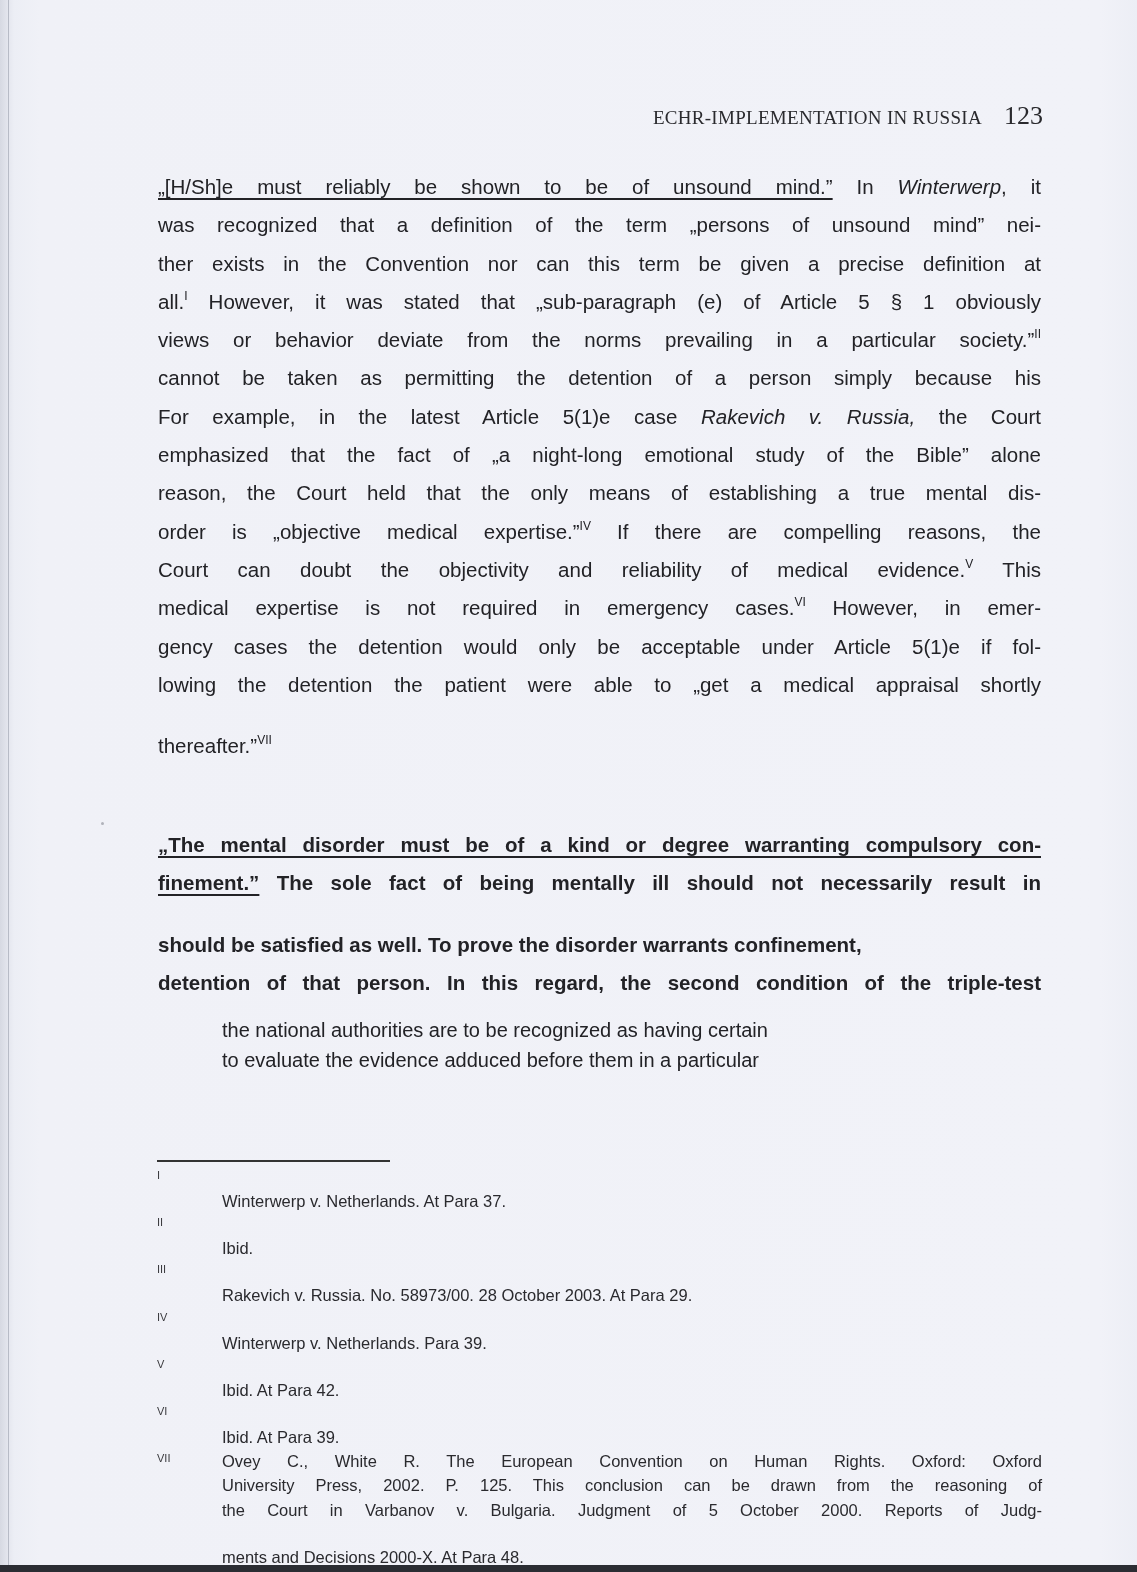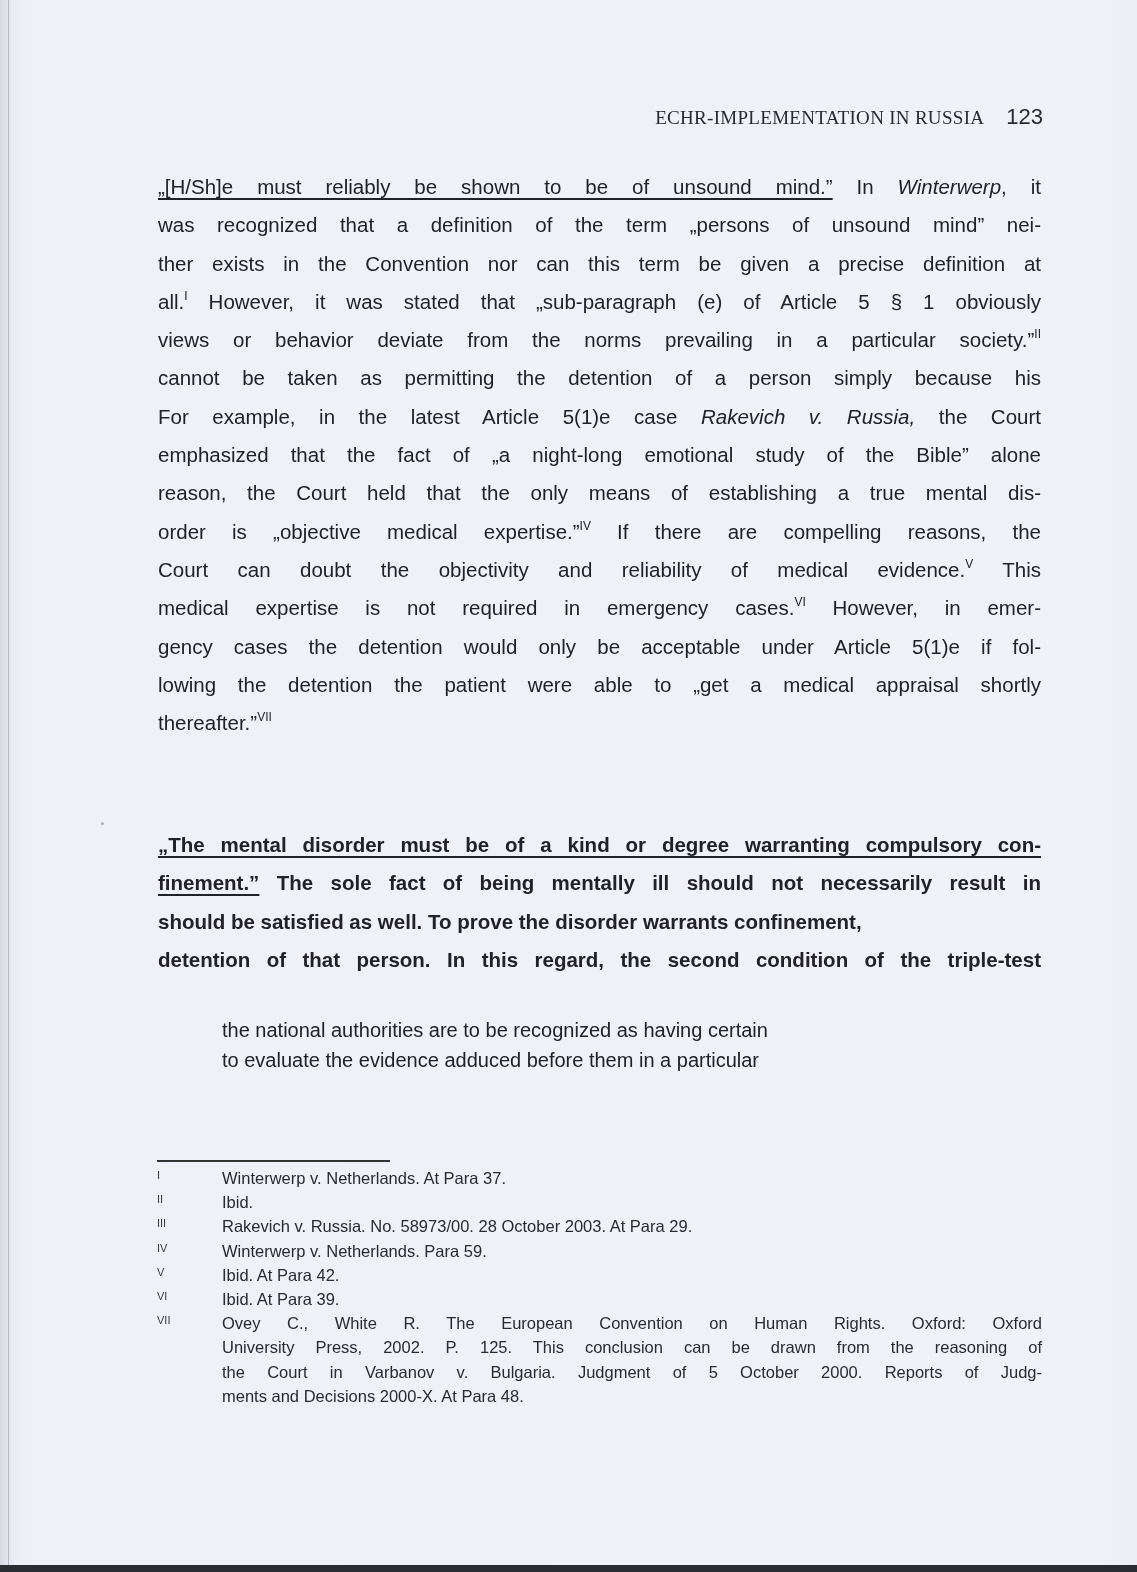--- a/index.html
+++ b/index.html
@@ -45,22 +45,22 @@
       gap: 22px;
     }
     .running-title {
       font-family: "Liberation Serif", "DejaVu Serif", serif;
       font-size: 19px;
       letter-spacing: 0.3px;
       color: #2a2a2e;
       margin-top: 21px;
     }
     .page-number {
-      font-family: Liberation Sans, sans-serif;
-      font-size: 22px;
+      font-family: Liberation Serif, serif;
+      font-size: 26px;
       color: #2a2a2e;
       text-align: right;
     }
     .body-text {
       position: absolute;
       left: 158px;
       width: 883px;
       font-size: 20.5px;
       line-height: 38.3px;
       text-align: justify;
@@ -69,20 +69,21 @@
     .p1 { top: 168px; }
     .p2 { top: 826px; font-weight: bold; }
     .line {
       display: block;
       white-space: nowrap;
       text-align-last: justify;
       text-align: justify;
     }
     .line.last {
       text-align-last: left;
+      margin-top: 23px;
     }
     .u {
       text-decoration: underline;
       text-decoration-thickness: 1.5px;
       text-underline-offset: 4px;
     }
     .i { font-style: italic; }
     sup {
       font-size: 12px;
       vertical-align: 9px;
@@ -203,21 +204,21 @@
     </div>
     <div class="fn">
       <span class="fn-num">III</span>
       <span class="fn-text">
           <span class="line last">Rakevich v. Russia. No. 58973/00. 28 October 2003. At Para 29.</span>
         </span>
     </div>
     <div class="fn">
       <span class="fn-num">IV</span>
       <span class="fn-text">
-          <span class="line last">Winterwerp v. Netherlands. Para 59.</span>
+          <span class="line last">Winterwerp v. Netherlands. Para 39.</span>
         </span>
     </div>
     <div class="fn">
       <span class="fn-num">V</span>
       <span class="fn-text">
           <span class="line last">Ibid. At Para 42.</span>
         </span>
     </div>
     <div class="fn">
       <span class="fn-num">VI</span>

